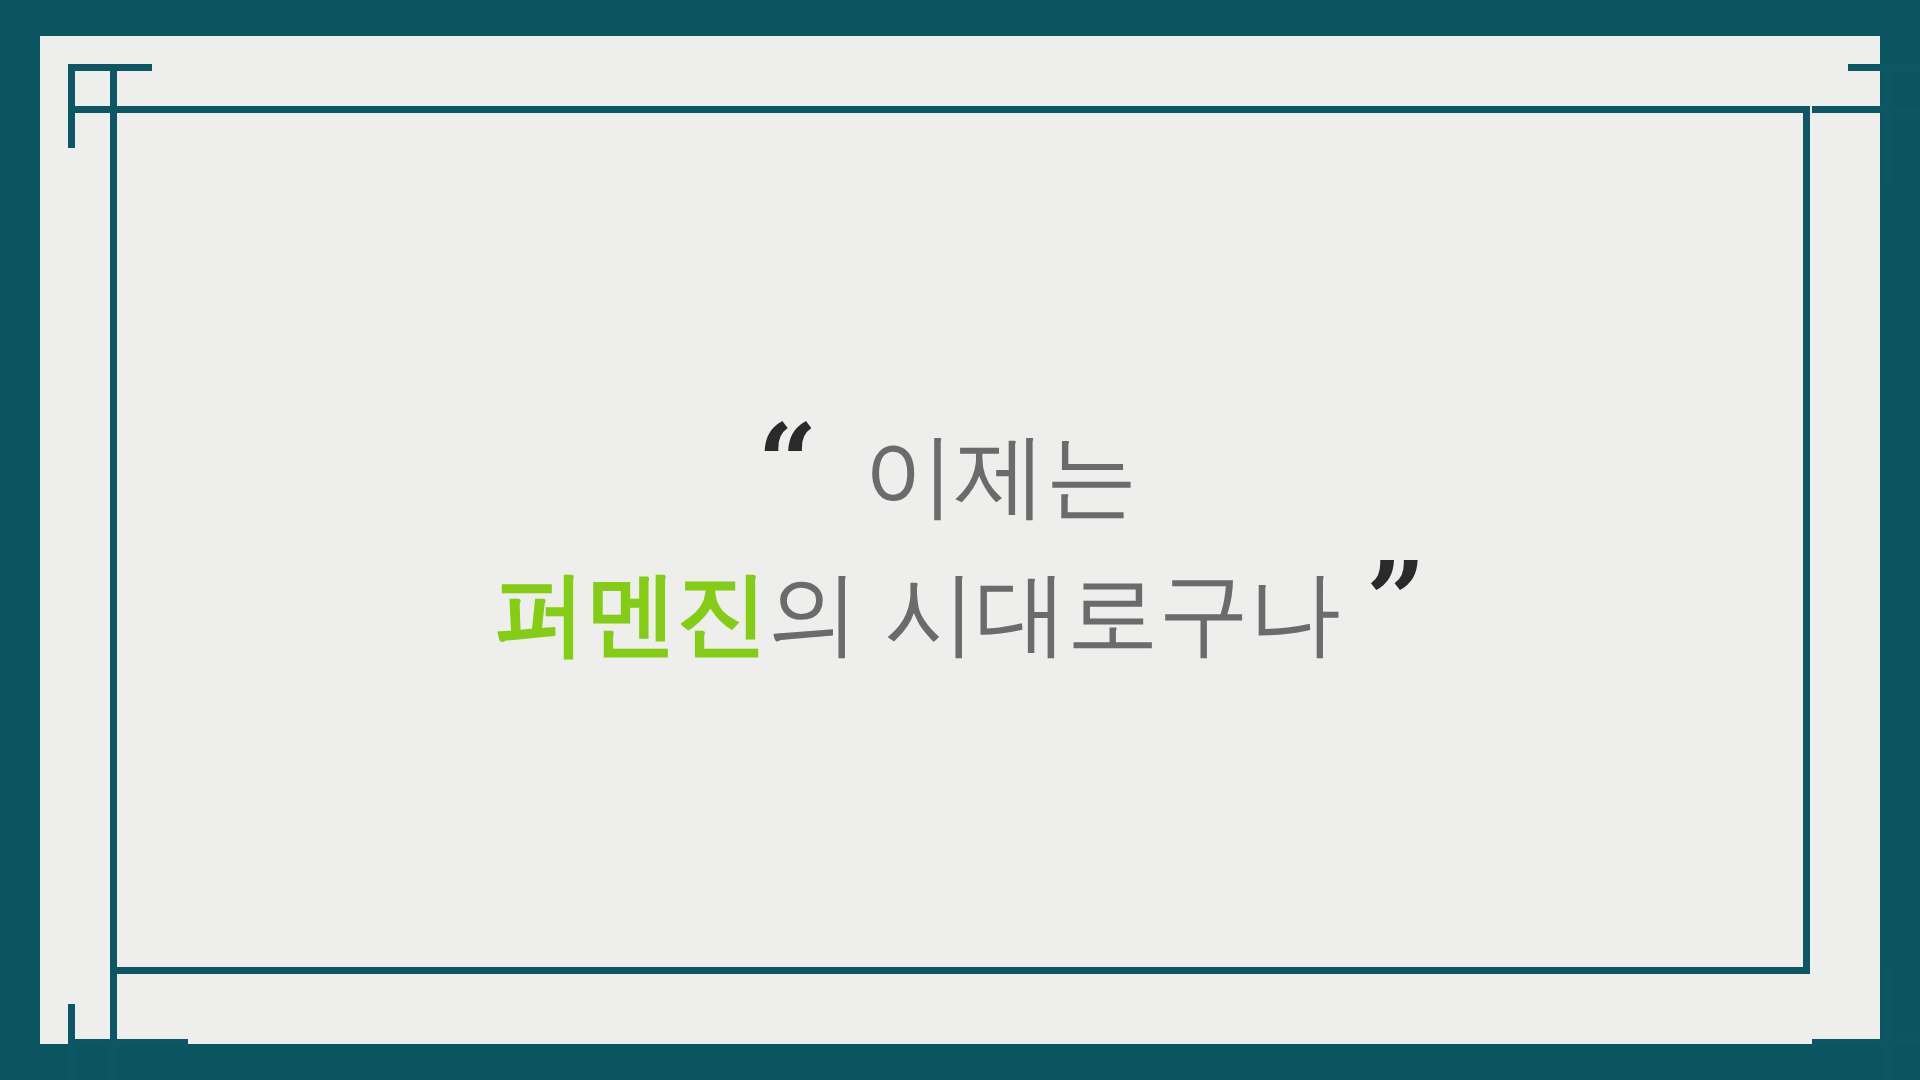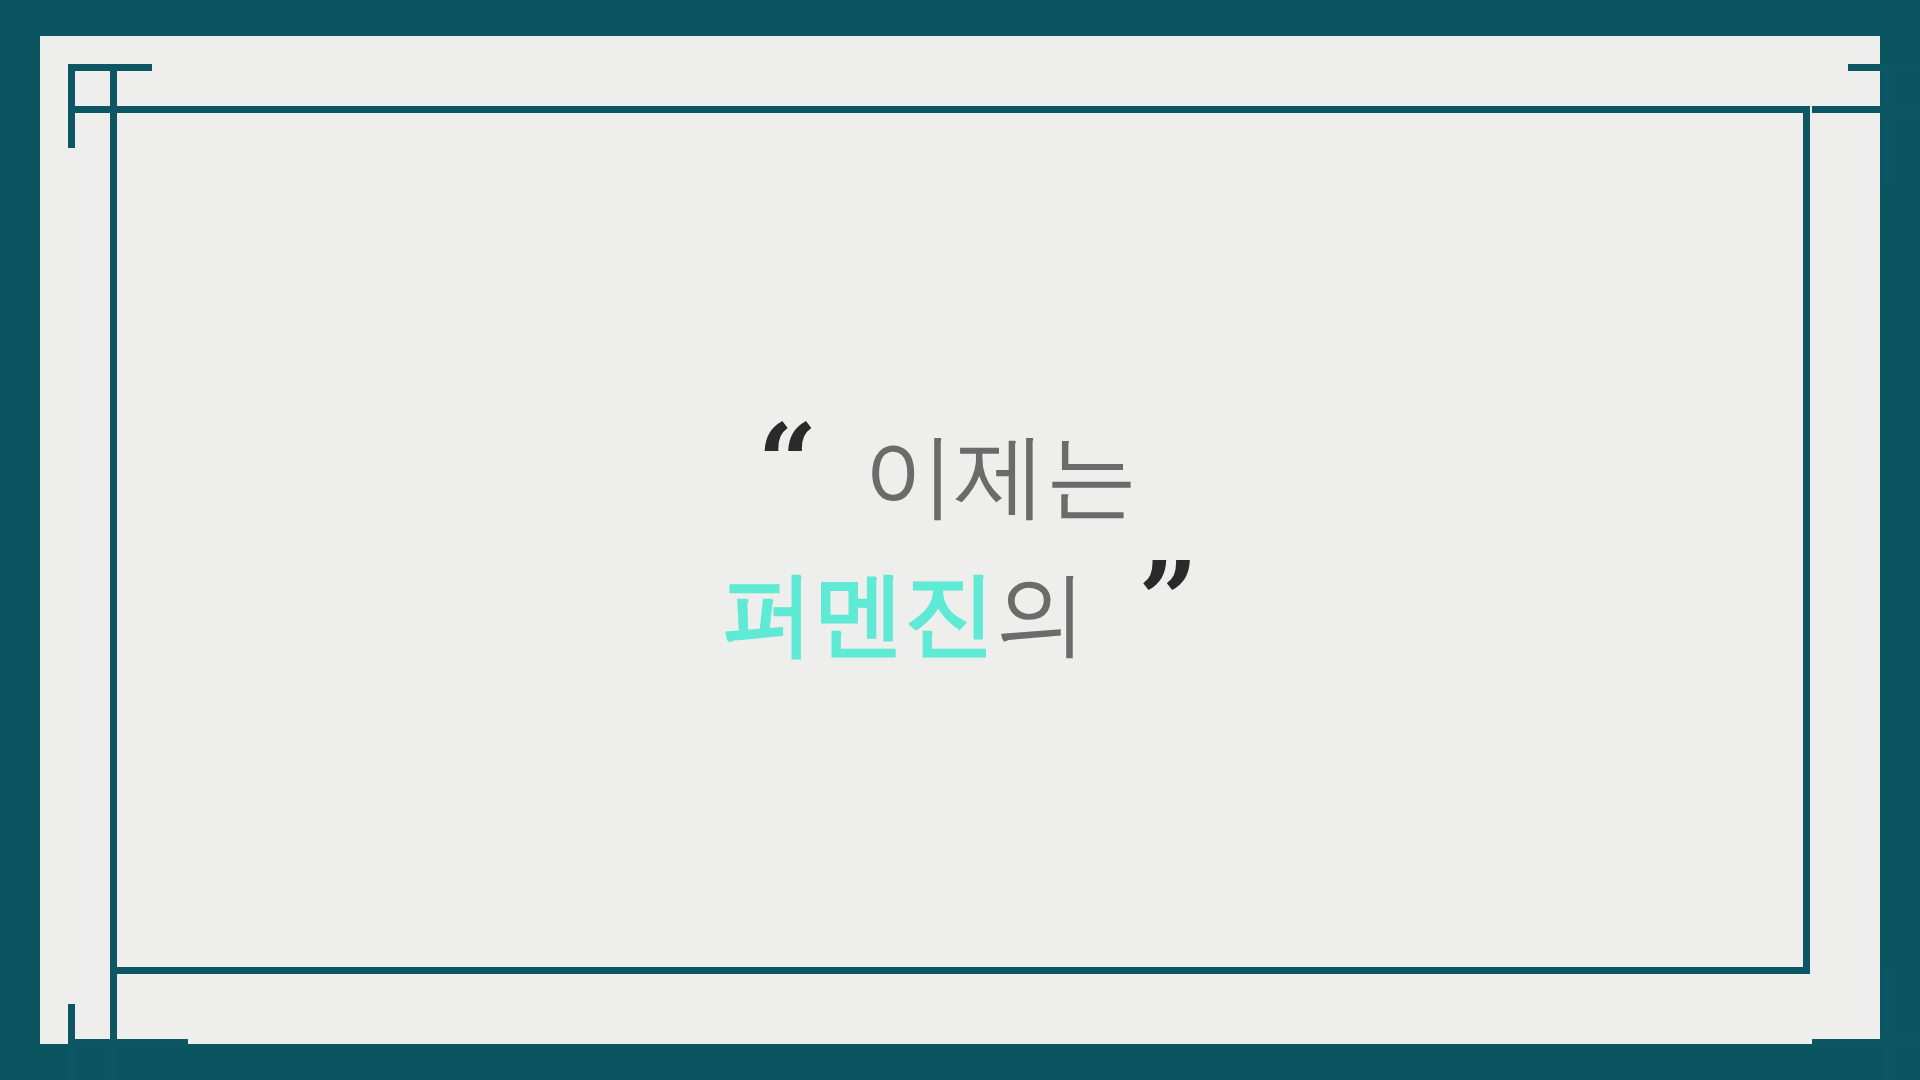--- a/index.html
+++ b/index.html
@@ -84,21 +84,21 @@
   }
   #line-1 { margin-bottom: 34px; }
 
   .word {
     font-size: 92px;
     font-weight: 700;
     letter-spacing: -0.01em;
   }
   .w-gray   { color: #6b6b6b; font-weight: 500; }
   .w-red    { color: #a01a24; font-weight: 800; }
-  .w-teal   { color: #5eead4; font-weight: 800; }
+  .w-teal   { color: #84cc16; font-weight: 800; }
 
   .qmark {
     color: #2a2a2a;
     font-family: "DejaVu Serif", "Liberation Serif", serif;
     font-size: 104px;
     font-weight: 700;
     line-height: 1;
   }
   #quote-open  { margin-right: 46px; position: relative; top: -8px; }
   #quote-close { margin-left: 26px;  position: relative; top: -8px; }
@@ -148,18 +148,19 @@
     <div class="line" id="line-1">
       <span class="qmark" id="quote-open">“</span>
       <span class="word w-gray">이제는</span>
       <span class="gap-sm"></span>
     </div>
 
     <div class="line" id="line-2">
       <span class="word w-teal">퍼멘진</span>
       <span class="word w-gray">의</span>
       <span class="gap-sm"></span>
+      <span class="word w-gray">시대로구나</span>
       <span class="qmark" id="quote-close">”</span>
     </div>
 
   </div>
 
 </div>
 
 </body></html>

